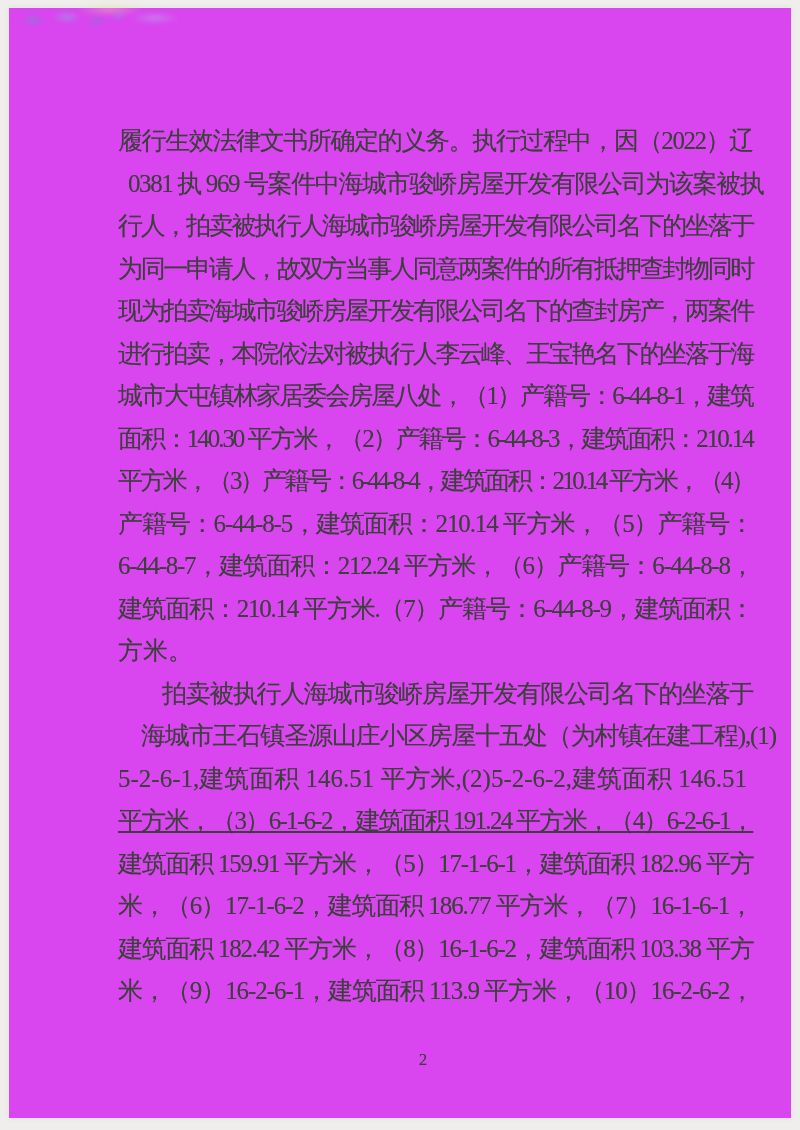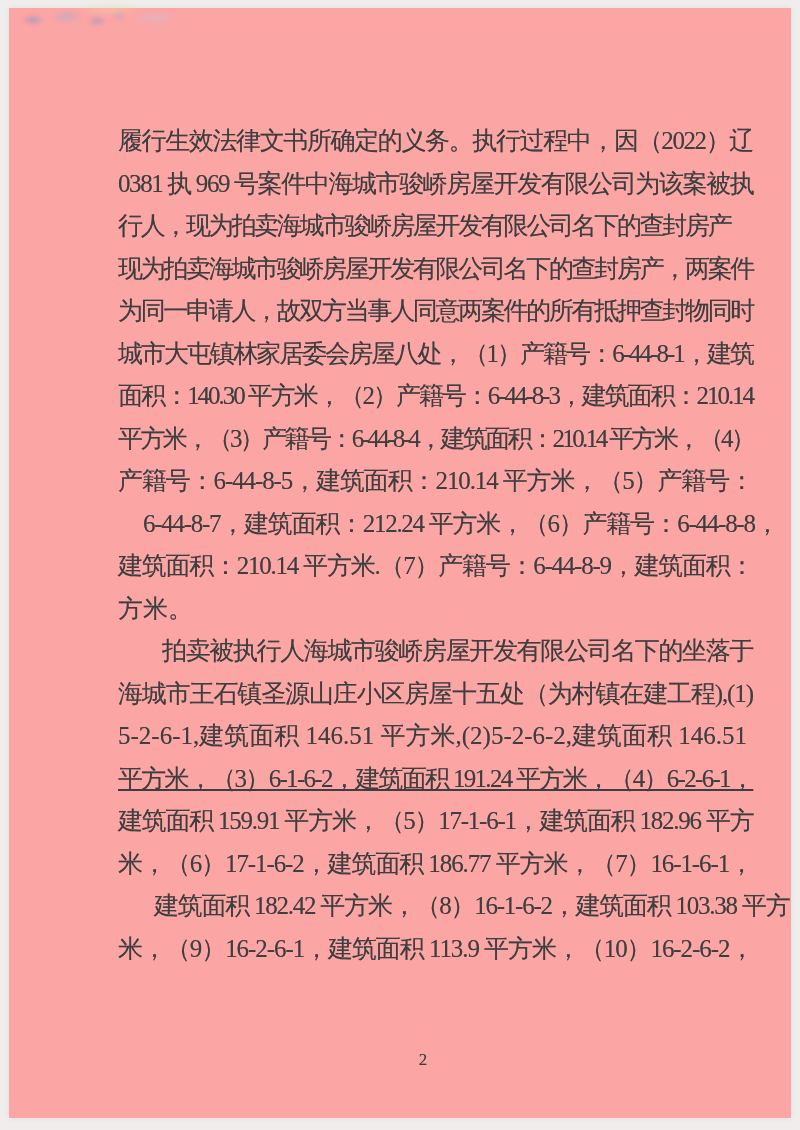--- a/index.html
+++ b/index.html
@@ -14,21 +14,21 @@
   .canvas {
     position: absolute;
     inset: 0;
   }
   .paper {
     position: absolute;
     left: 9px;
     top: 8px;
     width: 782px;
     height: 1110px;
-    background: #fca5a5;
+    background: #d946ef;
     box-shadow: 0 0 6px rgba(0,0,0,0.07);
   }
   
   .smudge-blue {
     position: absolute;
     left: 6px;
     top: -3px;
     width: 170px;
     height: 28px;
     filter: blur(2px);
@@ -80,38 +80,39 @@
 </head>
 <body>
 
 <div class="canvas">
   <div class="paper">
     <div class="smudge-cream"></div>
     <div class="smudge-blue"></div>
     <div class="textblock" id="textblock">
         <div>
           <div class="line" style="letter-spacing: -1.38px;">履行生效法律文书所确定的义务。执行过程中，因（2022）辽</div>
-          <div class="line" style="letter-spacing: -1.39px;">0381 执 969 号案件中海城市骏峤房屋开发有限公司为该案被执</div>
-          <div class="line" style="letter-spacing: -2.32px;">行人，现为拍卖海城市骏峤房屋开发有限公司名下的查封房产</div>
+          <div class="line" style="letter-spacing: -1.39px; margin-left: 10px;">0381 执 969 号案件中海城市骏峤房屋开发有限公司为该案被执</div>
+          <div class="line" style="letter-spacing: -2.32px;">行人，拍卖被执行人海城市骏峤房屋开发有限公司名下的坐落于</div>
+          <div class="line" style="letter-spacing: -2.32px;">为同一申请人，故双方当事人同意两案件的所有抵押查封物同时</div>
           <div class="line" style="letter-spacing: -2.32px;">现为拍卖海城市骏峤房屋开发有限公司名下的查封房产，两案件</div>
-          <div class="line" style="letter-spacing: -2.32px;">为同一申请人，故双方当事人同意两案件的所有抵押查封物同时</div>
+          <div class="line" style="letter-spacing: -2.32px;">进行拍卖，本院依法对被执行人李云峰、王宝艳名下的坐落于海</div>
           <div class="line" style="letter-spacing: -1.97px;">城市大屯镇林家居委会房屋八处，（1）产籍号：6-44-8-1，建筑</div>
-          <div class="line" style="letter-spacing: -2.05px; text-align: right;">面积：140.30 平方米，（2）产籍号：6-44-8-3，建筑面积：210.14</div>
+          <div class="line" style="letter-spacing: -2.05px;">面积：140.30 平方米，（2）产籍号：6-44-8-3，建筑面积：210.14</div>
           <div class="line" style="letter-spacing: -2.62px;">平方米，（3）产籍号：6-44-8-4，建筑面积：210.14 平方米，（4）</div>
           <div class="line" style="letter-spacing: -1.11px;">产籍号：6-44-8-5，建筑面积：210.14 平方米，（5）产籍号：</div>
-          <div class="line" style="letter-spacing: -1.27px; margin-left: 25px;">6-44-8-7，建筑面积：212.24 平方米，（6）产籍号：6-44-8-8，</div>
+          <div class="line" style="letter-spacing: -1.27px;">6-44-8-7，建筑面积：212.24 平方米，（6）产籍号：6-44-8-8，</div>
           <div class="line" style="letter-spacing: -1.24px;">建筑面积：210.14 平方米.（7）产籍号：6-44-8-9，建筑面积：</div>
           <div class="line">方米。</div>
         </div>
         <div>
           <div class="line indent" style="letter-spacing: -1.36px;">拍卖被执行人海城市骏峤房屋开发有限公司名下的坐落于</div>
-          <div class="line" style="letter-spacing: -1.13px;">海城市王石镇圣源山庄小区房屋十五处（为村镇在建工程),(1)</div>
+          <div class="line" style="letter-spacing: -1.13px; margin-left: 23px;">海城市王石镇圣源山庄小区房屋十五处（为村镇在建工程),(1)</div>
           <div class="line" style="letter-spacing: 0px;">5-2-6-1,建筑面积 146.51 平方米,(2)5-2-6-2,建筑面积 146.51</div>
           <div class="line" style="letter-spacing: -1.69px; text-decoration: underline;">平方米，（3）6-1-6-2，建筑面积 191.24 平方米，（4）6-2-6-1，</div>
           <div class="line" style="letter-spacing: -1.24px;">建筑面积 159.91 平方米，（5）17-1-6-1，建筑面积 182.96 平方</div>
           <div class="line" style="letter-spacing: -1.1px; text-align: center;">米，（6）17-1-6-2，建筑面积 186.77 平方米，（7）16-1-6-1，</div>
-          <div class="line" style="letter-spacing: -1.24px; margin-left: 36px;">建筑面积 182.42 平方米，（8）16-1-6-2，建筑面积 103.38 平方</div>
+          <div class="line" style="letter-spacing: -1.24px;">建筑面积 182.42 平方米，（8）16-1-6-2，建筑面积 103.38 平方</div>
           <div class="line" style="letter-spacing: -1.07px;">米，（9）16-2-6-1，建筑面积 113.9 平方米，（10）16-2-6-2，</div>
         </div>
       </div>
     <div class="pagenum">2</div>
   </div>
 </div>
 
 </body></html>

